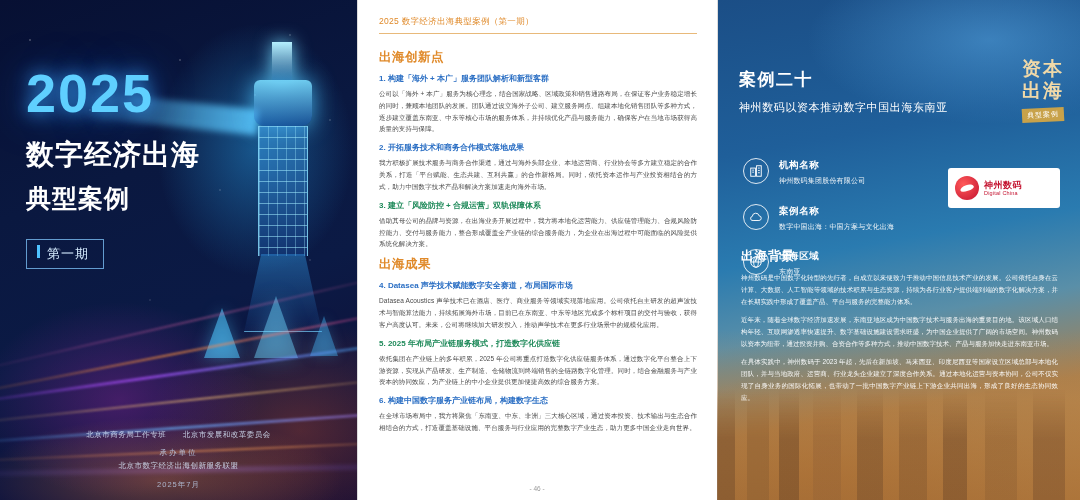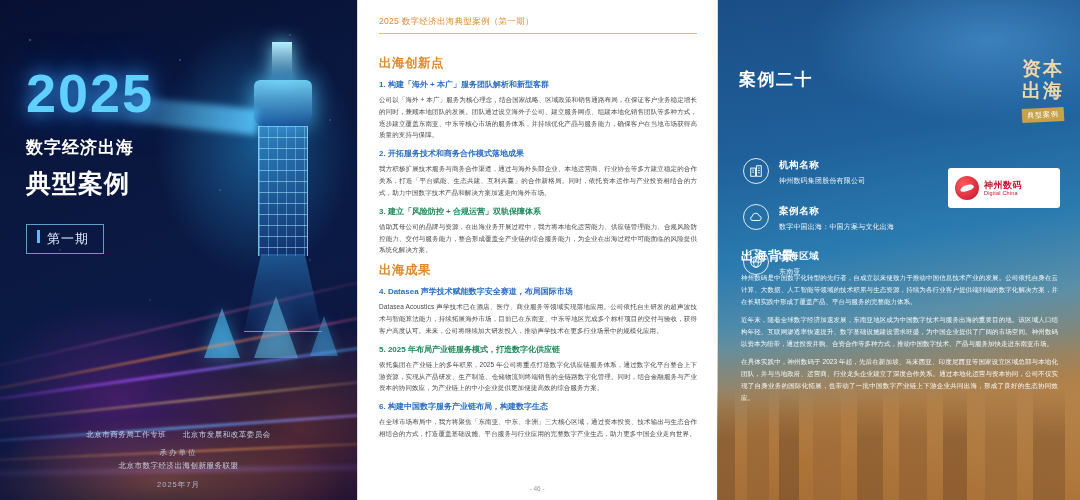--- a/index.html
+++ b/index.html
@@ -109,21 +109,21 @@
   .boat.b2 { left: 56px; top: 6px;  border-left: 22px solid transparent; border-right: 22px solid transparent; border-bottom: 62px solid rgba(110,215,255,.45); filter: drop-shadow(0 0 10px rgba(90,200,255,.6)); }
   .boat.b3 { left: 112px; top: 26px; border-left: 14px solid transparent; border-right: 14px solid transparent; border-bottom: 40px solid rgba(70,185,250,.4); filter: drop-shadow(0 0 6px rgba(80,200,255,.5)); }
 
   .cover-title-wrap { position: absolute; left: 26px; top: 66px; width: 230px; }
   .cover-year {
     font-size: 54px; font-weight: bold; letter-spacing: 2px;
     color: #5fd0ff;
     text-shadow: 0 0 18px rgba(60,170,255,.9), 0 0 40px rgba(40,120,255,.6);
     line-height: 1;
   }
-  .cover-line1 { margin-top: 16px; font-size: 17px; font-weight: bold; color: #ffffff; letter-spacing: 1px; }
+  .cover-line1 { margin-top: 16px; font-size: 28px; font-weight: bold; color: #ffffff; letter-spacing: 1px; }
   .cover-line2 { margin-top: 8px; font-size: 25px; font-weight: bold; color: #ffffff; letter-spacing: 1px; }
   .issue-badge {
     margin-top: 24px; display: inline-flex; align-items: flex-start; gap: 7px;
     border: 1px solid rgba(130,200,255,.75);
     padding: 5px 14px 5px 10px;
     color: #d6ecff; font-size: 13px; letter-spacing: 1px;
   }
   .issue-badge .bar { width: 3px; height: 13px; background: #4fc3ff; display: inline-block; }
 
   .cover-footer {
@@ -139,21 +139,21 @@
   .textpage {
     position: relative;
     width: 360px; height: 500px;
     background: #ffffff;
     flex: 0 0 360px;
     padding: 16px 20px 18px 22px;
     overflow: hidden;
   }
   .tp-header {
     font-size: 8.5px; color: #e08a2a; letter-spacing: .3px;
-    padding-bottom: 5px; margin-bottom: 21px;
+    padding-bottom: 5px; margin-bottom: 15px;
     border-bottom: 1px solid #e8b97a;
   }
   .tp-h2 {
     font-size: 12.5px; font-weight: bold; color: #e08a2a;
     margin: 6px 0 6px 0; letter-spacing: .5px;
   }
   .tp-h3 {
     font-size: 8px; font-weight: bold; color: #2b6fc4;
     margin: 7px 0 3px 0; line-height: 1.5;
   }
@@ -348,20 +348,21 @@
     <div class="tp-pageno">- 46 -</div>
   </div>
 
   <div class="casepage">
     <div class="divider-mid"></div>
     <div class="case-sky"></div>
     <div class="case-city"></div>
 
     <div class="case-head">
       <div class="case-num">案例二十</div>
+      <div class="case-sub">神州数码以资本推动数字中国出海东南亚</div>
     </div>
 
     <div class="case-stamp">
       <div class="big">资本</div>
       <div class="big">出海</div>
       <div class="seal">典型案例</div>
     </div>
 
     <div class="logo-chip">
       <div class="mark"></div>

